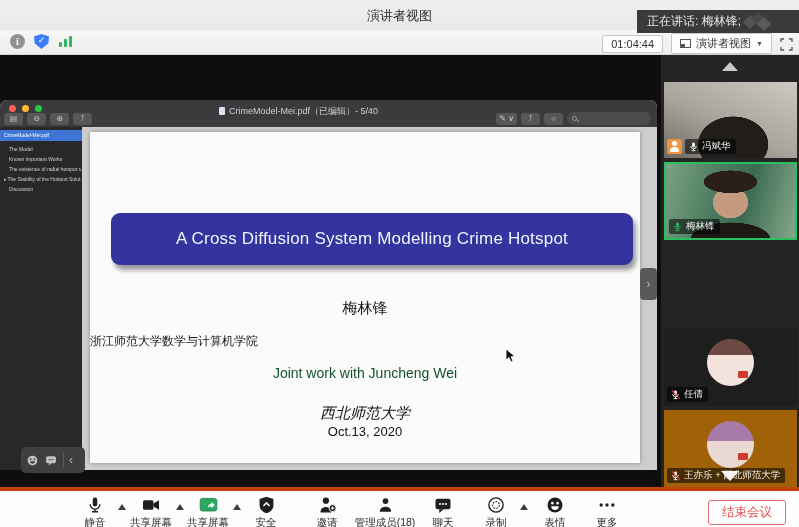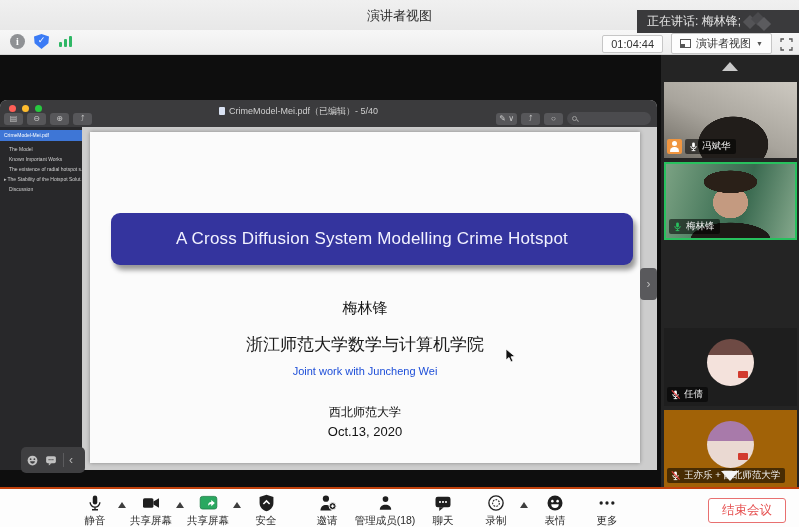--- a/index.html
+++ b/index.html
@@ -80,23 +80,23 @@
   .toc-row.sel { background:#3e76d6; color:#fff; padding-left:4px; }
   .toc-row .disc { color:#bdbdbd; font-size:5px; margin-right:1px; }
   
   .pdf-content { position:absolute; left:82px; top:27px; width:575px; height:418px; background:#cdcdcd; }
   .slide { position:absolute; left:8px; top:5px; width:550px; height:331px; background:#fbfbfb;
     box-shadow:0 0 4px rgba(0,0,0,.35); }
   .banner { position:absolute; left:21px; top:81px; width:522px; height:52px; background:#34349e;
     border-radius:9px; box-shadow:3px 5px 5px rgba(0,0,0,.4); display:flex; align-items:center; justify-content:center; }
   .banner .btxt { color:#f2f2ff; font-size:17px; letter-spacing:.2px; }
   .s-author { position:absolute; left:0; width:100%; top:167px; text-align:center; font-size:15px; color:#151515; }
-  .s-affil  { position:absolute; left:0; width:100%; top:201px; text-align:center; font-size:17px; color:#1a1a1a; }
-  .s-joint  { position:absolute; left:0; width:100%; top:233px; text-align:center; font-size:11px; color:#1d4ed8; }
-  .s-venue  { position:absolute; left:0; width:100%; top:272px; text-align:center; font-size:12px; color:#111; }
+  .s-affil  { position:absolute; left:0; width:100%; top:201px; text-align:left; font-size:12px; color:#1a1a1a; }
+  .s-joint  { position:absolute; left:0; width:100%; top:233px; text-align:center; font-size:14px; color:#14532d; }
+  .s-venue  { position:absolute; left:0; width:100%; top:272px; text-align:center; font-size:15px; color:#111;font-style:italic; }
   .s-date   { position:absolute; left:0; width:100%; top:292px; text-align:center; font-size:13px; color:#111; }
   .next-btn { position:absolute; left:558px; top:141px; width:17px; height:32px; background:#59595c;
     border-radius:4px; color:#b9b9b9; font-size:12px; text-align:center; line-height:32px; }
   
   .pill { position:absolute; left:21px; top:392px; width:64px; height:26px; background:#3f3f41;
     border-radius:5px; display:flex; align-items:center; gap:5px; padding:0 5px; }
   .pill .sep { width:1px; height:14px; background:#5c5c5e; }
   .pill .col { color:#b5b5b5; font-size:12px; line-height:26px; }
   
   .cursor { position:absolute; left:505px; top:293px; z-index:40; }
@@ -128,21 +128,21 @@
   .hostbadge { width:15px; height:15px; background:#f0953f; border-radius:2px; position:relative; flex:0 0 auto; }
   .hostbadge::before { content:""; position:absolute; left:5px; top:2px; width:5px; height:5px; border-radius:50%; background:#fff; }
   .hostbadge::after { content:""; position:absolute; left:3px; top:8px; width:9px; height:5px;
     border-radius:5px 5px 1px 1px; background:#fff; }
   .namechip { display:flex; align-items:center; gap:3px; background:rgba(0,0,0,.55);
     border-radius:2px; padding:1px 5px 1px 3px; }
   .namechip .nm { font-size:9.5px; color:#f2f2f2; white-space:nowrap; }
   .micwrap { width:11px; height:11px; position:relative; flex:0 0 auto; }
   
   .bottombar { position:absolute; left:0; top:487px; width:799px; height:40px; background:#fdfdfd;
-    border-top:2px solid #c2410c; }
+    border-top:4px solid #c2410c; }
   .tool { position:absolute; top:4px; width:64px; transform:translateX(-50%); text-align:center; }
   .tool .ticon { height:20px; display:flex; align-items:center; justify-content:center; }
   .tool .tlabel { font-size:10.5px; color:#2a2a2a; margin-top:1px; white-space:nowrap; }
   .caret { position:absolute; top:13px; width:0; height:0; transform:translateX(-50%);
     border-left:4px solid transparent; border-right:4px solid transparent; border-bottom:6px solid #3e3e3e; }
   .endbtn { position:absolute; left:708px; top:9px; width:78px; height:25px; background:#fff;
     border:1px solid #e87070; border-radius:3px; color:#e65050; font-size:12.5px;
     text-align:center; line-height:23px; }
   svg { display:block; }
 </style>

